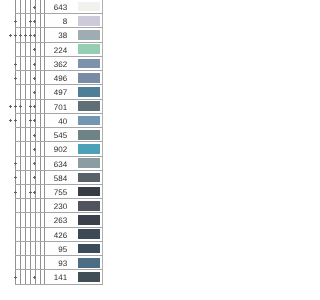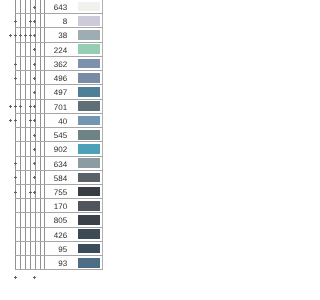--- a/index.html
+++ b/index.html
@@ -255,33 +255,33 @@
             <div class="sw" style="background: rgb(56, 60, 68);"></div>
           </td>
         </tr>
         <tr class="row">
           <td class="mk"></td>
           <td class="mk"></td>
           <td class="mk"></td>
           <td class="mk"></td>
           <td class="mk"></td>
           <td class="mk"></td>
-          <td class="numcell"><span class="numlbl">170</span></td>
+          <td class="numcell"><span class="numlbl">230</span></td>
           <td class="swcell">
             <div class="sw" style="background: rgb(80, 84, 92);"></div>
           </td>
         </tr>
         <tr class="row">
           <td class="mk"></td>
           <td class="mk"></td>
           <td class="mk"></td>
           <td class="mk"></td>
           <td class="mk"></td>
           <td class="mk"></td>
-          <td class="numcell"><span class="numlbl">805</span></td>
+          <td class="numcell"><span class="numlbl">263</span></td>
           <td class="swcell">
             <div class="sw" style="background: rgb(59, 65, 74);"></div>
           </td>
         </tr>
         <tr class="row">
           <td class="mk"></td>
           <td class="mk"></td>
           <td class="mk"></td>
           <td class="mk"></td>
           <td class="mk"></td>
@@ -306,20 +306,32 @@
         <tr class="row">
           <td class="mk"></td>
           <td class="mk"></td>
           <td class="mk"></td>
           <td class="mk"></td>
           <td class="mk"></td>
           <td class="mk"></td>
           <td class="numcell"><span class="numlbl">93</span></td>
           <td class="swcell">
             <div class="sw" style="background: rgb(76, 109, 132);"></div>
+          </td>
+        </tr>
+        <tr class="row">
+          <td class="mk"></td>
+          <td class="mk"></td>
+          <td class="mk"></td>
+          <td class="mk"></td>
+          <td class="mk"></td>
+          <td class="mk"></td>
+          <td class="numcell"><span class="numlbl">141</span></td>
+          <td class="swcell">
+            <div class="sw" style="background: rgb(65, 78, 85);"></div>
           </td>
         </tr>
       </tbody>
   </table>
   <div id="marks">
       <span class="plus" style="left: 33px; top: 6px;">
         <i></i>
         <b></b>
       </span>
       <span class="plus" style="left: 14px; top: 20px;">

